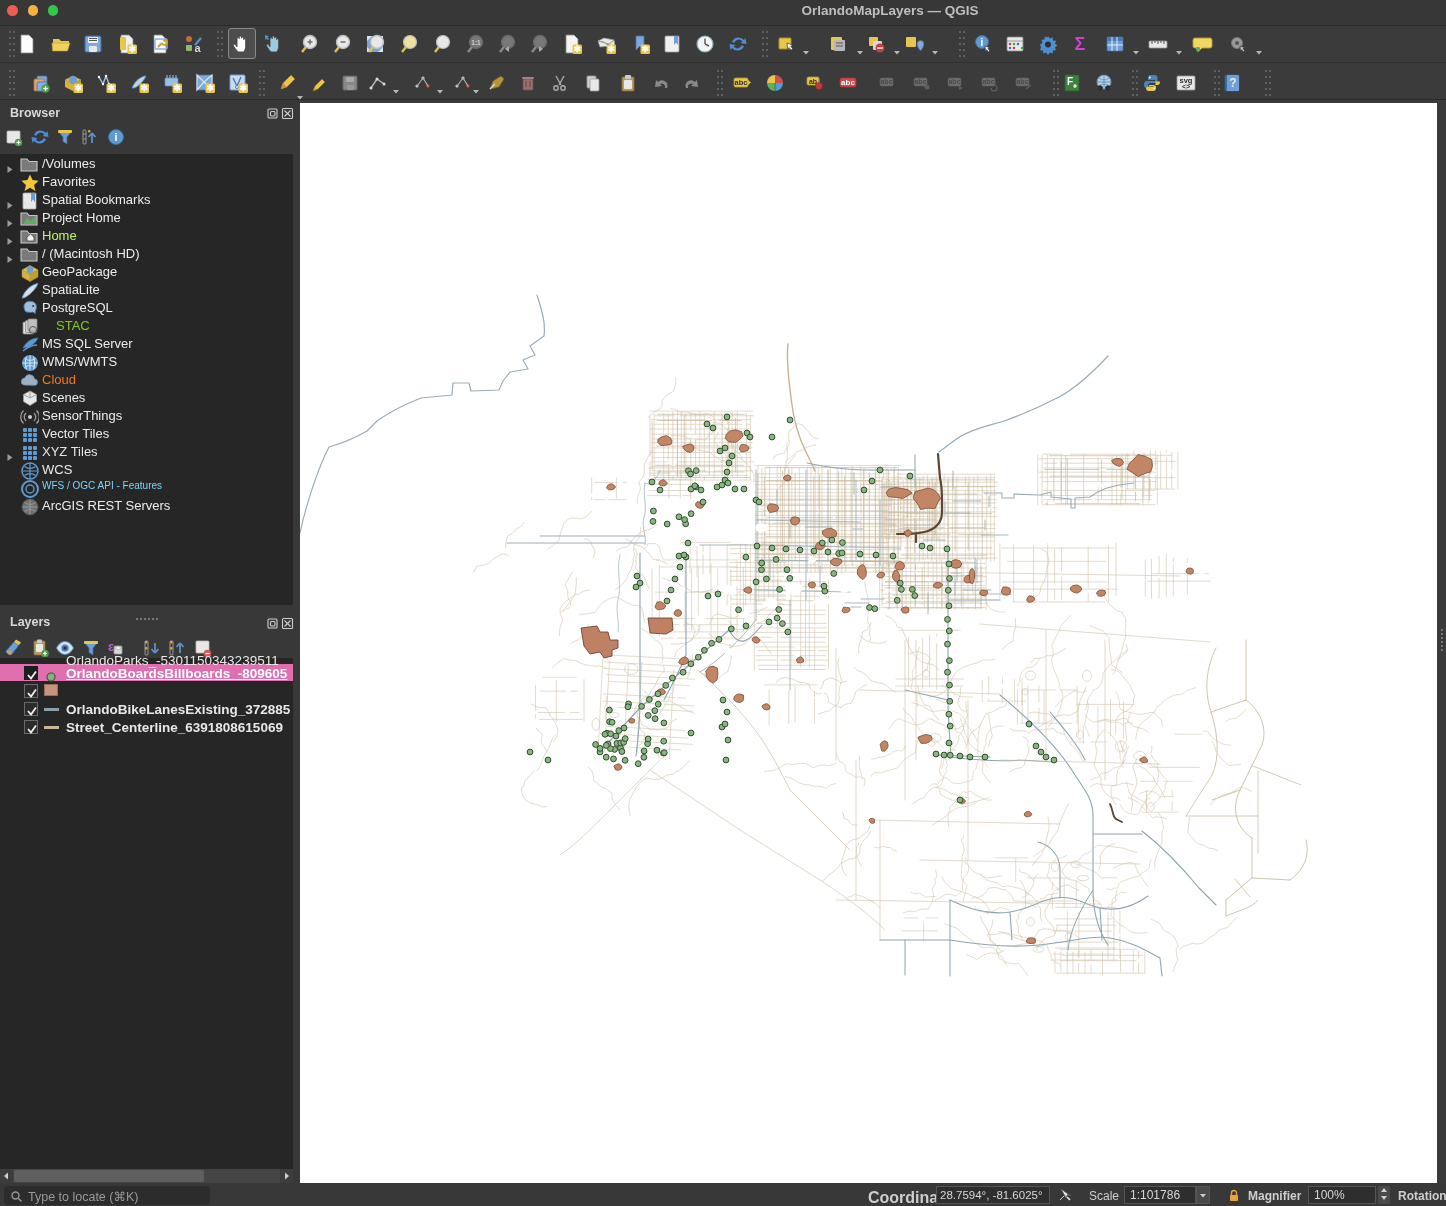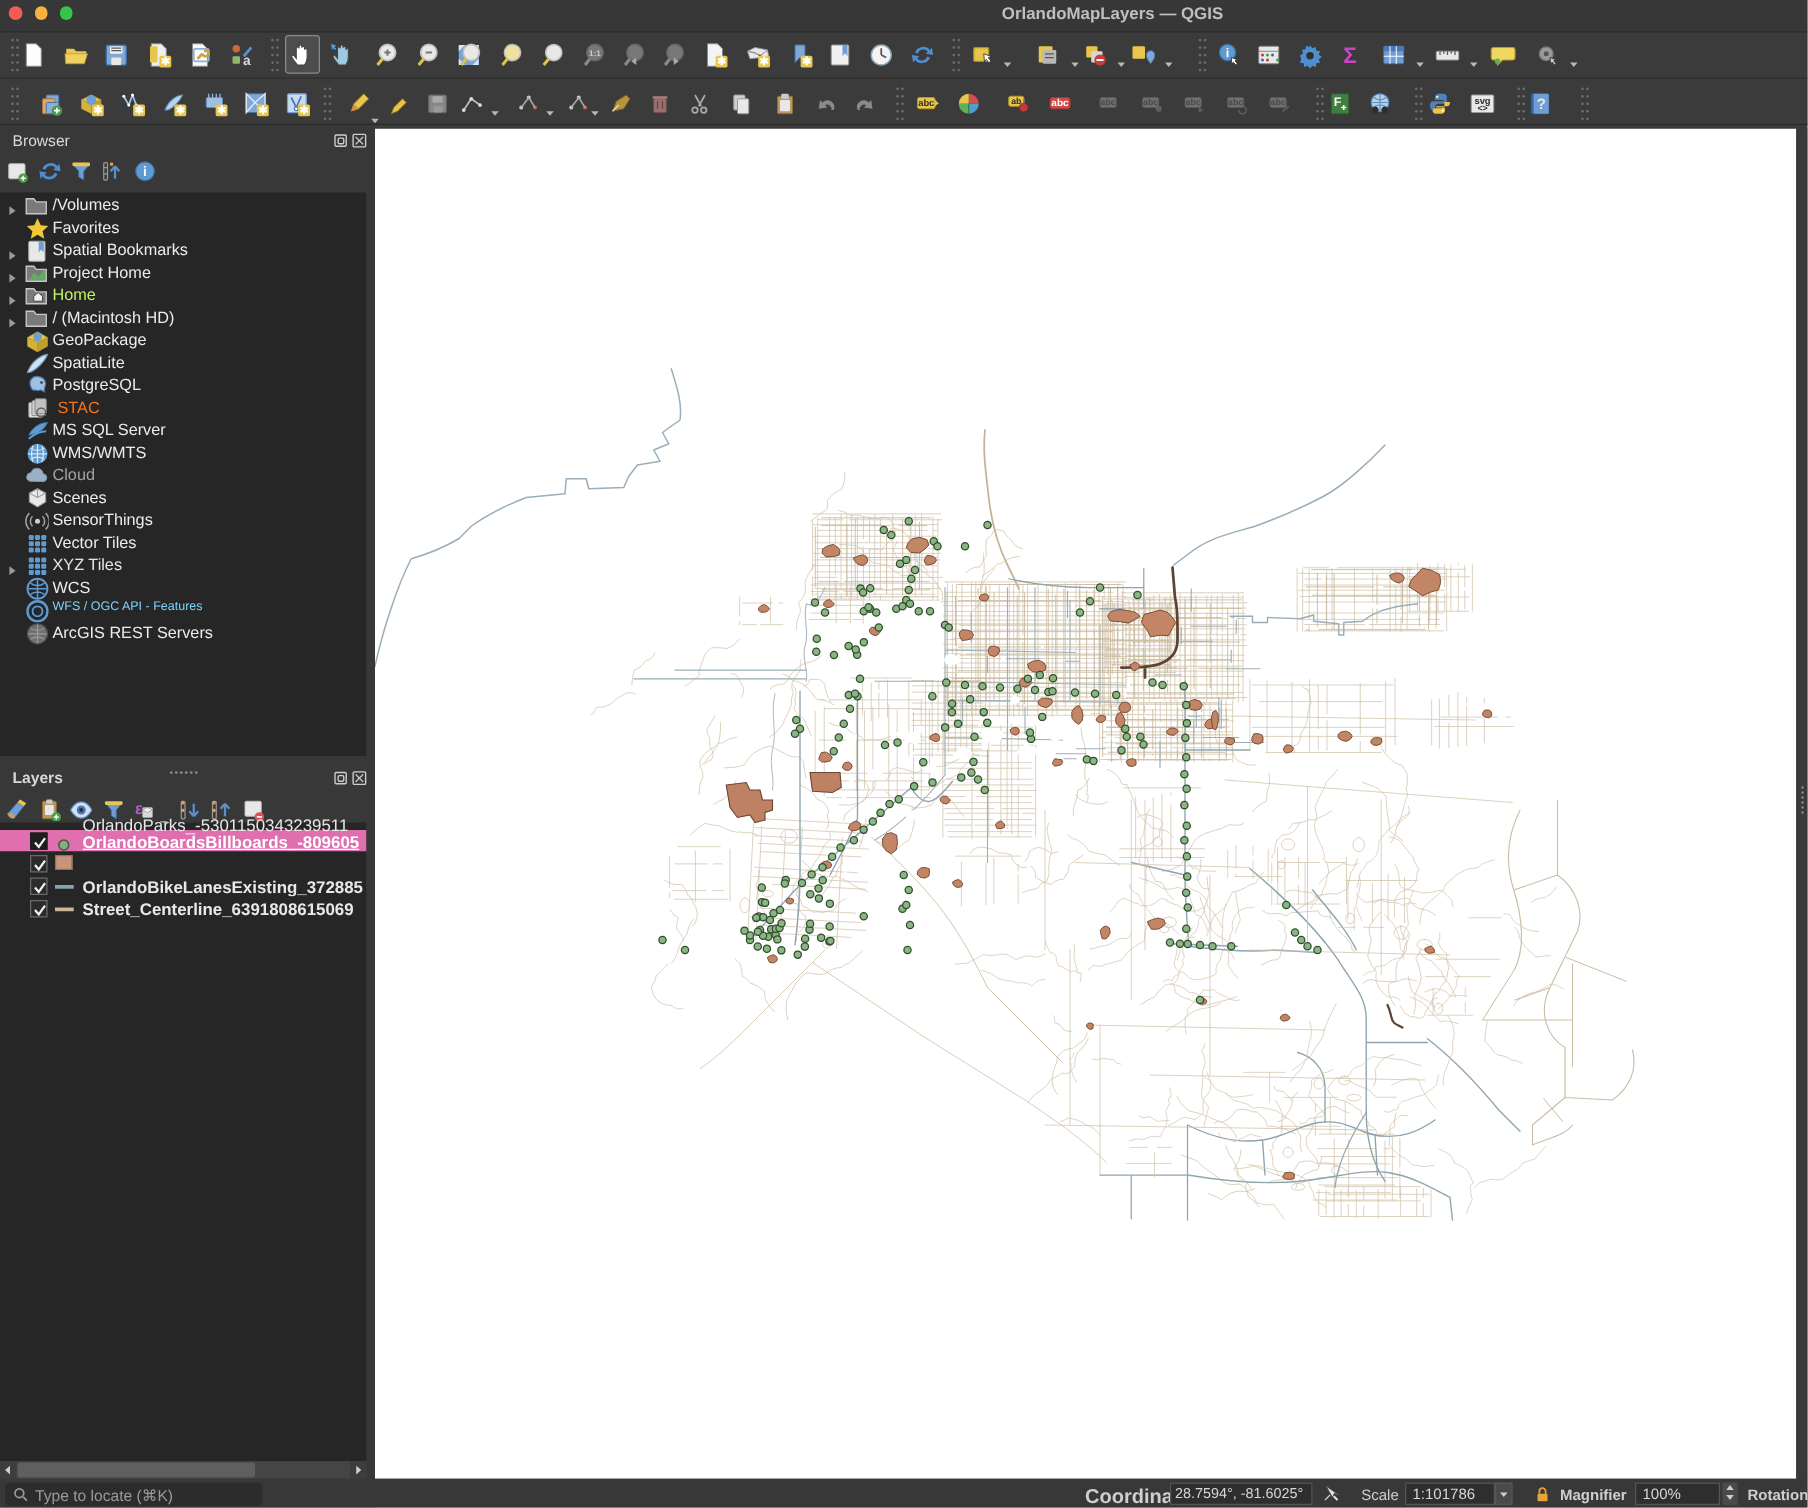--- a/index.html
+++ b/index.html
@@ -527,21 +527,21 @@
       <circle cx="2" cy="9" r="1.1" fill="#6a6a6a"></circle>
       <circle cx="6" cy="9" r="1.1" fill="#6a6a6a"></circle>
       <circle cx="2" cy="15" r="1.1" fill="#6a6a6a"></circle>
       <circle cx="6" cy="15" r="1.1" fill="#6a6a6a"></circle>
       <circle cx="2" cy="21" r="1.1" fill="#6a6a6a"></circle>
       <circle cx="6" cy="21" r="1.1" fill="#6a6a6a"></circle>
       <circle cx="2" cy="27" r="1.1" fill="#6a6a6a"></circle>
       <circle cx="6" cy="27" r="1.1" fill="#6a6a6a"></circle>
     </svg></div>
 <div class="abs" style="left:0;top:100px;width:300px;height:1106px;background:#383838"></div>
-<div class="abs" style="left:10px;top:106px;width:120px;height:16px;color:#d8d8d8;font-size:12.5px;font-weight:400">Browser</div>
+<div class="abs" style="left:10px;top:106px;width:120px;height:16px;color:#d8d8d8;font-size:12.5px;font-weight:700">Browser</div>
 <div class="abs" style="left:266px;top:106px;width:13px;height:13px"><svg width="13" height="13" viewBox="0 0 13 13" style="">
       <rect x="2" y="2" width="9" height="9" rx="1" fill="none" stroke="#cfcfcf" stroke-width="1.1"></rect>
       <rect x="4.5" y="4.5" width="4.5" height="4.5" rx="1" fill="none" stroke="#cfcfcf" stroke-width="1.1"></rect>
     </svg></div>
 <div class="abs" style="left:281px;top:106px;width:13px;height:13px"><svg width="13" height="13" viewBox="0 0 13 13" style="">
       <rect x="1.5" y="1.5" width="10" height="10" rx="1" fill="none" stroke="#cfcfcf" stroke-width="1.1"></rect>
       <line x1="3.5" y1="3.5" x2="9.5" y2="9.5" stroke="#cfcfcf" stroke-width="1.1"></line>
       <line x1="9.5" y1="3.5" x2="3.5" y2="9.5" stroke="#cfcfcf" stroke-width="1.1"></line>
     </svg></div>
 <div style="position:absolute;left:3px;top:126px;width:22px;height:22px"><svg width="22" height="22" viewBox="0 0 22 22" style="">
@@ -627,35 +627,35 @@
       <path d="M5 7 a6.5 6 0 0 1 12.5 1.5 c0 3-1.5 4.5-1 7 l-3-1.5 c-1 .6-3 .6-4.5 0 C7 15 4.5 12 5 7 z" fill="#9ec0e0" stroke="#4a6f9e" stroke-width="1"></path>
       <circle cx="14.2" cy="8" r="1" fill="#2e2e2e"></circle>
     </svg></div>
 <div class="abs" style="left:42px;top:300px;height:16px;color:#ececec;font-size:13px;white-space:nowrap">PostgreSQL</div>
 <div style="position:absolute;left:19px;top:316px;width:20px;height:20px"><svg width="20" height="20" viewBox="0 0 20 20" style="">
       <rect x="4" y="6" width="11" height="12" rx="1" fill="#e0e0e0" stroke="#888" stroke-width="0.8"></rect>
       <rect x="6.5" y="4.5" width="11" height="12" rx="1" fill="#d0d0d0" stroke="#888" stroke-width="0.8"></rect>
       <rect x="9" y="3" width="9" height="12" rx="1" fill="#c0c0c0" stroke="#888" stroke-width="0.8"></rect>
       <circle cx="14" cy="14" r="3.5" fill="none" stroke="#555" stroke-width="1"></circle>
     </svg></div>
-<div class="abs" style="left:46px;top:318px;height:16px;color:#f97316;font-size:13px;white-space:nowrap">STAC</div>
+<div class="abs" style="left:56px;top:318px;height:16px;color:#84cc16;font-size:13px;white-space:nowrap">STAC</div>
 <div style="position:absolute;left:19px;top:334px;width:20px;height:20px"><svg width="20" height="20" viewBox="0 0 20 20" style="">
       <path d="M4 14 C8 6 15 4 19 4 C17 9 11 14 4 14 z" fill="#5f9ad0" stroke="#3c6f9e" stroke-width="0.8"></path>
       <path d="M4 17 C9 13 14 11 18 11" fill="none" stroke="#5f9ad0" stroke-width="1.6"></path>
     </svg></div>
 <div class="abs" style="left:42px;top:336px;height:16px;color:#ececec;font-size:13px;white-space:nowrap">MS SQL Server</div>
 <div style="position:absolute;left:19px;top:352px;width:20px;height:20px"><svg width="20" height="20" viewBox="0 0 20 20" style="">
       <circle cx="11" cy="11" r="8" fill="#5f9ad0"></circle>
       <path d="M3.5 11 h15 M11 3.5 v15 M5.5 6.5 c3 2.5 8 2.5 11 0 M5.5 15.5 c3-2.5 8-2.5 11 0 M7.5 4.5 c-1.5 4-1.5 9 0 13 M14.5 4.5 c1.5 4 1.5 9 0 13" fill="none" stroke="#d8e8f4" stroke-width="1"></path>
     </svg></div>
 <div class="abs" style="left:42px;top:354px;height:16px;color:#ececec;font-size:13px;white-space:nowrap">WMS/WMTS</div>
 <div style="position:absolute;left:19px;top:370px;width:20px;height:20px"><svg width="20" height="20" viewBox="0 0 20 20" style="">
       <path d="M5 15 a3.5 3.5 0 0 1 .8-6.9 A5 5 0 0 1 15.5 9 a3.2 3.2 0 0 1 .5 6.3 z" fill="#9ab0c4" stroke="#7a92a8" stroke-width="0.8"></path>
     </svg></div>
-<div class="abs" style="left:42px;top:372px;height:16px;color:#a3a3a3;font-size:13px;white-space:nowrap">Cloud</div>
+<div class="abs" style="left:42px;top:372px;height:16px;color:#f97316;font-size:13px;white-space:nowrap">Cloud</div>
 <div style="position:absolute;left:19px;top:388px;width:20px;height:20px"><svg width="20" height="20" viewBox="0 0 20 20" style="">
       <path d="M11 3 l6.5 3.5 v7 L11 17.5 L4.5 13.5 v-7 z" fill="#e8e8e8" stroke="#999" stroke-width="0.9"></path>
       <path d="M11 3 v7 M11 10 l6.5 -3.5 M11 10 L4.5 6.5" fill="none" stroke="#999" stroke-width="0.9"></path>
     </svg></div>
 <div class="abs" style="left:42px;top:390px;height:16px;color:#ececec;font-size:13px;white-space:nowrap">Scenes</div>
 <div style="position:absolute;left:19px;top:406px;width:20px;height:20px"><svg width="20" height="20" viewBox="0 0 20 20" style="">
       <circle cx="11" cy="11" r="2" fill="#cfcfcf"></circle>
       <path d="M7 7 a5.5 5.5 0 0 0 0 8 M15 7 a5.5 5.5 0 0 1 0 8 M4.5 4.5 a9 9 0 0 0 0 13 M17.5 4.5 a9 9 0 0 1 0 13" fill="none" stroke="#9f9f9f" stroke-width="1.3"></path>
     </svg></div>
 <div class="abs" style="left:42px;top:408px;height:16px;color:#ececec;font-size:13px;white-space:nowrap">SensorThings</div>

